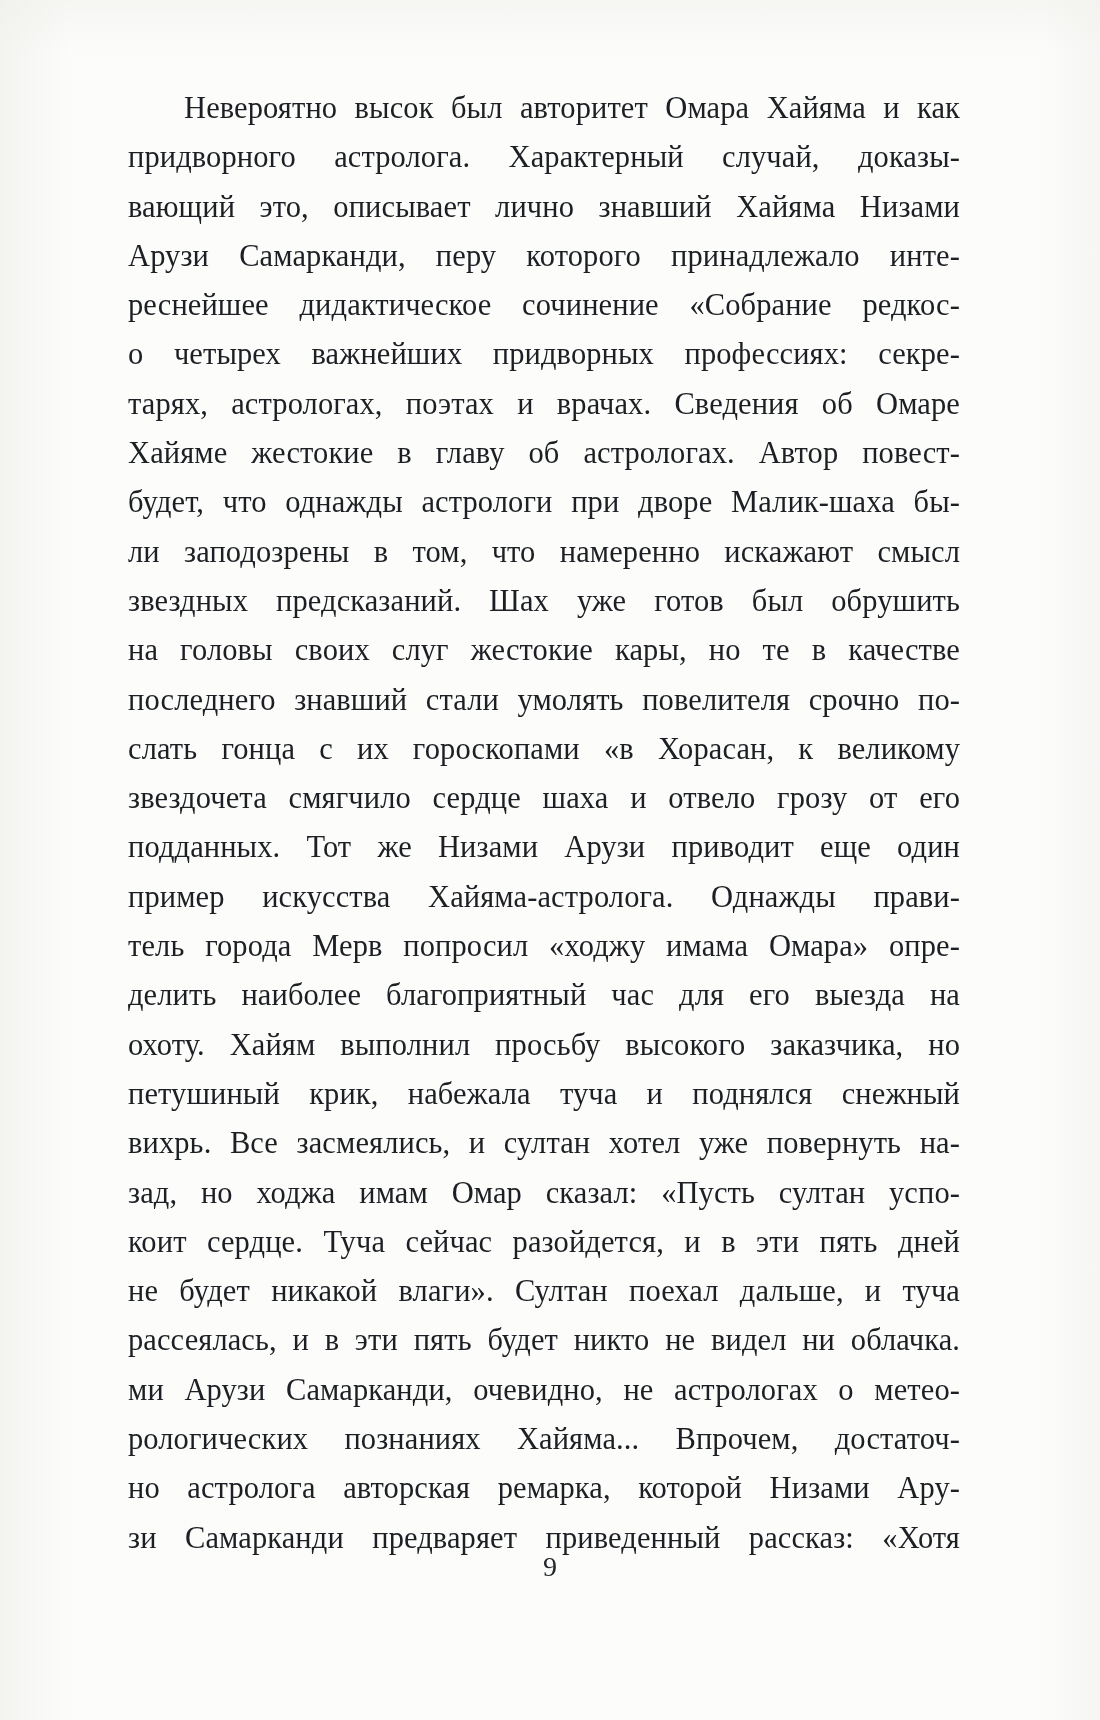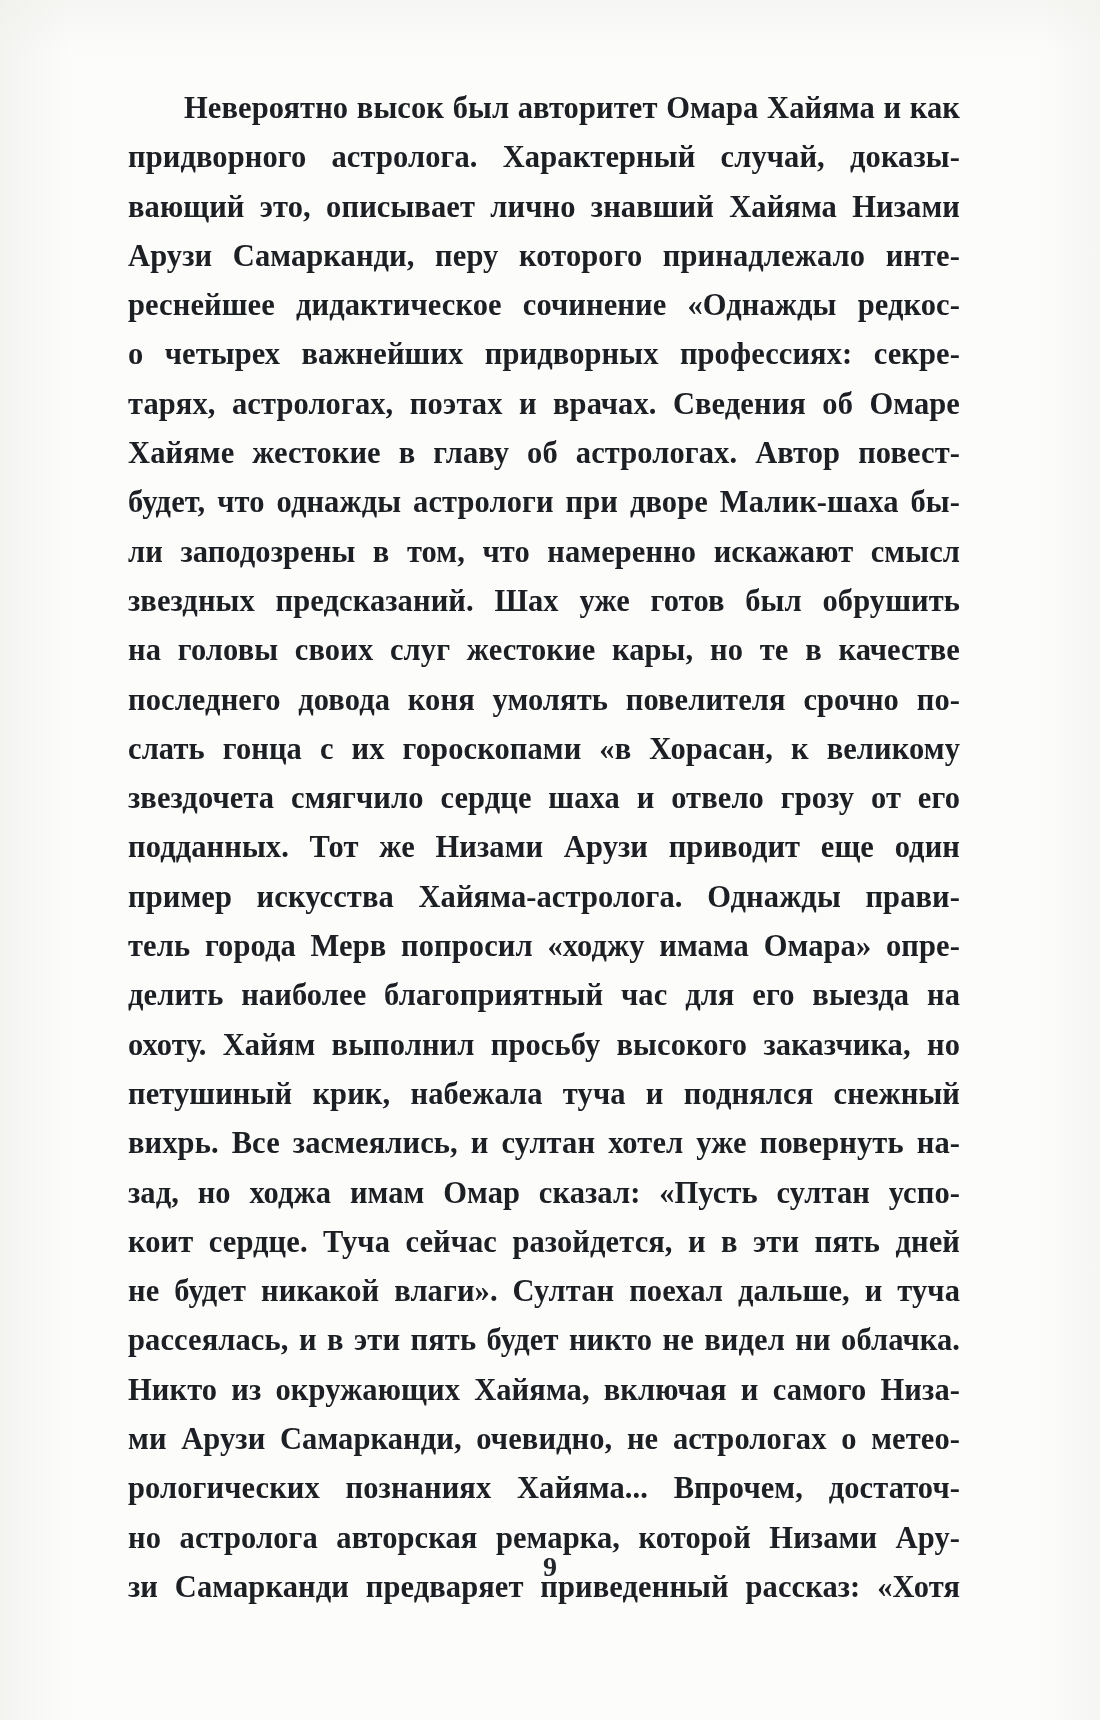--- a/index.html
+++ b/index.html
@@ -14,21 +14,20 @@
     font-family: "Liberation Serif", "DejaVu Serif", serif;
     -webkit-font-smoothing: antialiased;
   }
 
   .page {
     position: relative;
     width: 1100px;
     height: 1720px;
     background: #f97316;
     overflow: hidden;
-    font-weight: bold;
   }
 
   
   .paper-tint {
     position: absolute;
     inset: 0;
     background:
       linear-gradient(90deg, rgba(236,236,232,0.55) 0px, rgba(255,255,255,0) 70px),
       linear-gradient(270deg, rgba(238,238,234,0.45) 0px, rgba(255,255,255,0) 60px),
       linear-gradient(180deg, rgba(240,240,236,0.5) 0px, rgba(255,255,255,0) 55px),
@@ -80,43 +79,42 @@
 <body>
 
 <div class="page">
   <div class="paper-tint"></div>
 
   <div class="text-block">
       <span class="body-line justify first" style="text-indent: 56px;">Невероятно высок был авторитет Омара Хайяма и как</span>
       <span class="body-line justify">придворного астролога. Характерный случай, доказы-</span>
       <span class="body-line justify">вающий это, описывает лично знавший Хайяма Низами</span>
       <span class="body-line justify">Арузи Самарканди, перу которого принадлежало инте-</span>
-      <span class="body-line justify">реснейшее дидактическое сочинение «Однажды редкос-</span>
+      <span class="body-line justify">реснейшее дидактическое сочинение «Собрание редкос-</span>
       <span class="body-line justify">о четырех важнейших придворных профессиях: секре-</span>
       <span class="body-line justify">тарях, астрологах, поэтах и врачах. Сведения об Омаре</span>
       <span class="body-line justify">Хайяме жестокие в главу об астрологах. Автор повест-</span>
       <span class="body-line justify">будет, что однажды астрологи при дворе Малик-шаха бы-</span>
       <span class="body-line justify">ли заподозрены в том, что намеренно искажают смысл</span>
       <span class="body-line justify">звездных предсказаний. Шах уже готов был обрушить</span>
       <span class="body-line justify">на головы своих слуг жестокие кары, но те в качестве</span>
-      <span class="body-line justify">последнего довода коня умолять повелителя срочно по-</span>
+      <span class="body-line justify">последнего знавший стали умолять повелителя срочно по-</span>
       <span class="body-line justify">слать гонца с их гороскопами «в Хорасан, к великому</span>
       <span class="body-line justify">звездочета смягчило сердце шаха и отвело грозу от его</span>
       <span class="body-line justify">подданных. Тот же Низами Арузи приводит еще один</span>
       <span class="body-line justify">пример искусства Хайяма-астролога. Однажды прави-</span>
       <span class="body-line justify">тель города Мерв попросил «ходжу имама Омара» опре-</span>
       <span class="body-line justify">делить наиболее благоприятный час для его выезда на</span>
       <span class="body-line justify">охоту. Хайям выполнил просьбу высокого заказчика, но</span>
       <span class="body-line justify">петушиный крик, набежала туча и поднялся снежный</span>
       <span class="body-line justify">вихрь. Все засмеялись, и султан хотел уже повернуть на-</span>
       <span class="body-line justify">зад, но ходжа имам Омар сказал: «Пусть султан успо-</span>
       <span class="body-line justify">коит сердце. Туча сейчас разойдется, и в эти пять дней</span>
       <span class="body-line justify">не будет никакой влаги». Султан поехал дальше, и туча</span>
       <span class="body-line justify">рассеялась, и в эти пять будет никто не видел ни облачка.</span>
-      <span class="body-line justify">Никто из окружающих Хайяма, включая и самого Низа-</span>
       <span class="body-line justify">ми Арузи Самарканди, очевидно, не астрологах о метео-</span>
       <span class="body-line justify">рологических познаниях Хайяма... Впрочем, достаточ-</span>
       <span class="body-line justify">но астролога авторская ремарка, которой Низами Ару-</span>
       <span class="body-line justify">зи Самарканди предваряет приведенный рассказ: «Хотя</span>
     </div>
 
   <div class="folio">9</div>
 </div>
 
 </body></html>

